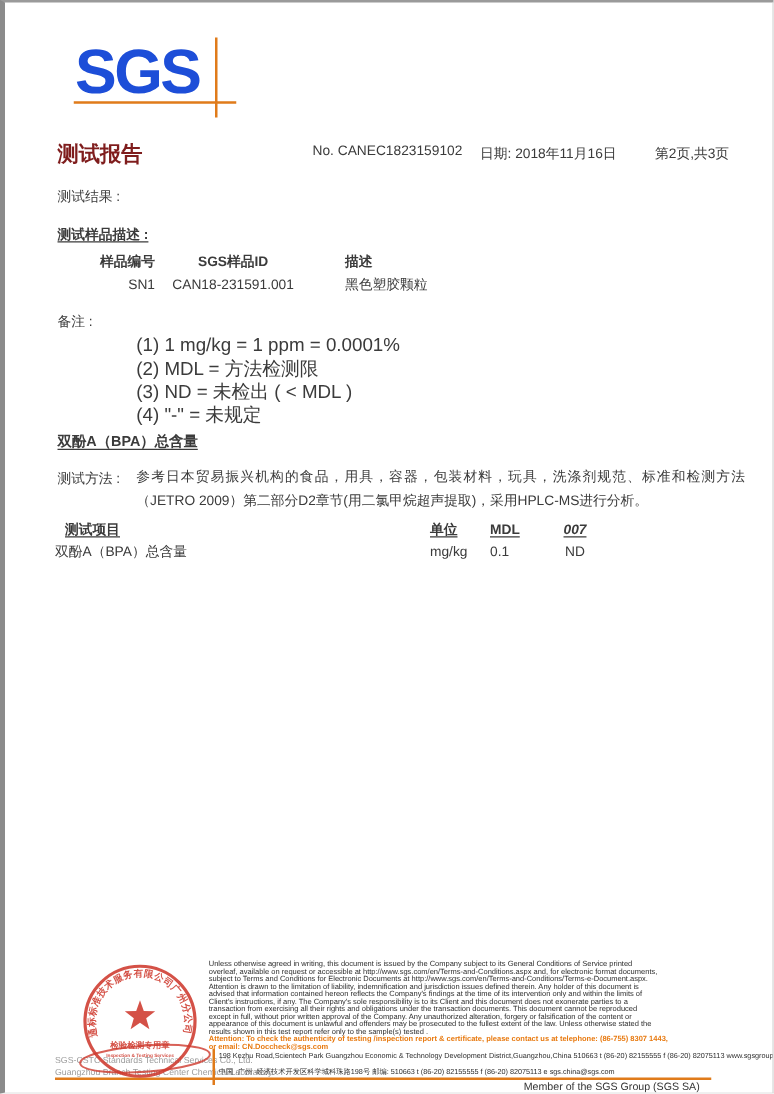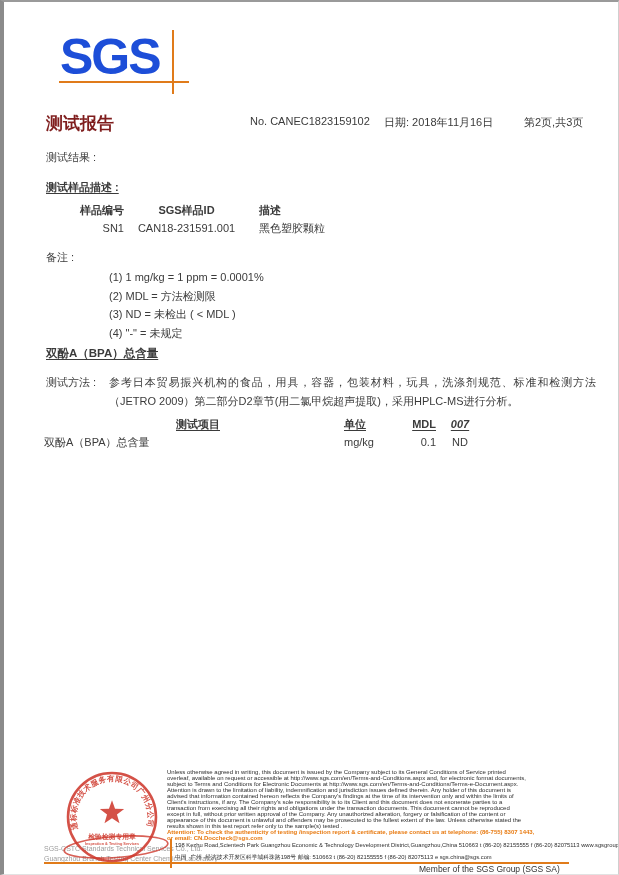--- a/index.html
+++ b/index.html
@@ -21,34 +21,34 @@
   .report-date{left:380px;top:113px;font-size:11px;}
   .page-info{left:520px;top:113px;font-size:11px;}
   
   .lbl{font-size:11px;color:#3b3b3b;}
   .test-result-label{left:42px;top:148px;}
   .sample-desc-label{left:42px;top:178px;font-weight:bold;text-decoration:underline;text-underline-offset:2px;}
   .sample-table{left:55px;top:199px;font-size:11px;}
   .sample-table .tr{display:flex;line-height:18px;}
   .sample-table .c1{width:65px;text-align:right;}
   .sample-table .c2{width:125px;text-align:center;margin-left:0px;}
-  .sample-table .c3{margin-left:10px;text-align:right;}
+  .sample-table .c3{margin-left:27px;text-align:right;}
   .sample-table .th{font-weight:bold;}
   .remark-label{left:42px;top:248px;}
-  .remarks{left:105px;top:266px;font-size:11px;line-height:18.5px;white-space:pre-line;}
+  .remarks{left:105px;top:266px;font-size:15px;line-height:18.5px;white-space:pre-line;}
   .bpa-heading{left:42px;top:344px;font-size:11.5px;font-weight:bold;text-decoration:underline;text-underline-offset:2px;}
   .method-label{left:42px;top:373px;}
   .method-text{left:105px;top:371px;width:487px;font-size:11px;line-height:19px;text-align:justify;}
   
   .result-table{left:40px;top:413px;width:440px;font-size:11px;}
   .result-table .tr{display:flex;line-height:18px;}
   .result-table .ci{flex:1;text-align:left;}
-  .result-table .ci.h{padding-left:8px;box-sizing:border-box;text-align:center;}
+  .result-table .ci.h{padding-left:8px;box-sizing:border-box;}
   .result-table .cu{width:48px;}
-  .result-table .cm{width:44px;text-align:right;}
+  .result-table .cm{width:44px;text-align:left;}
   .result-table .cv{width:48px;text-align:center;}
   .result-table .hd{text-decoration:underline;text-underline-offset:2px;font-weight:bold;}
   .result-table .it{font-style:italic;font-weight:bold;}
   
   .disclaimer{left:163px;top:767px;width:447px;font-size:6px;line-height:6.05px;
               color:#2e2e2e;white-space:pre-line;text-align:justify;}
   .attention{left:163px;top:827px;width:447px;font-size:6px;line-height:6.3px;
              color:#e87a10;font-weight:bold;white-space:pre-line;}
   .company1{left:40px;top:843px;font-size:7px;color:#9c9c9c;white-space:nowrap;}
   .company2{left:40px;top:853px;font-size:7px;color:#9c9c9c;white-space:nowrap;}

